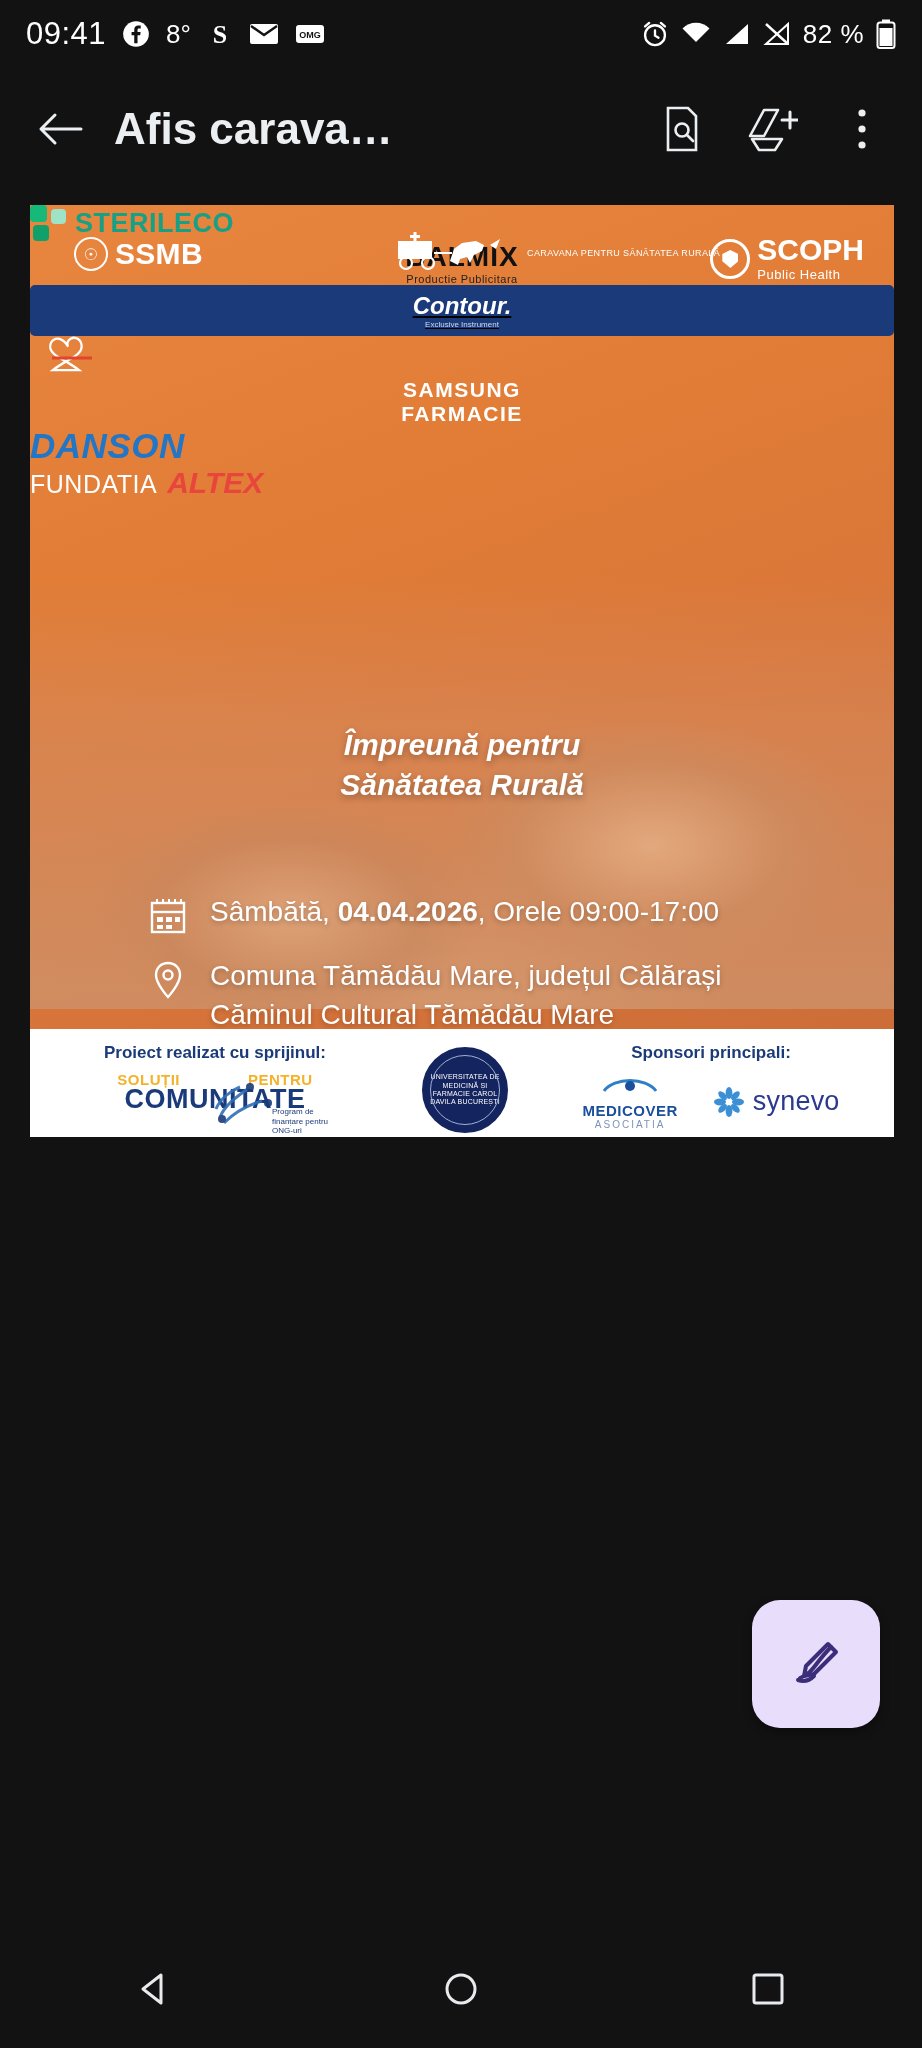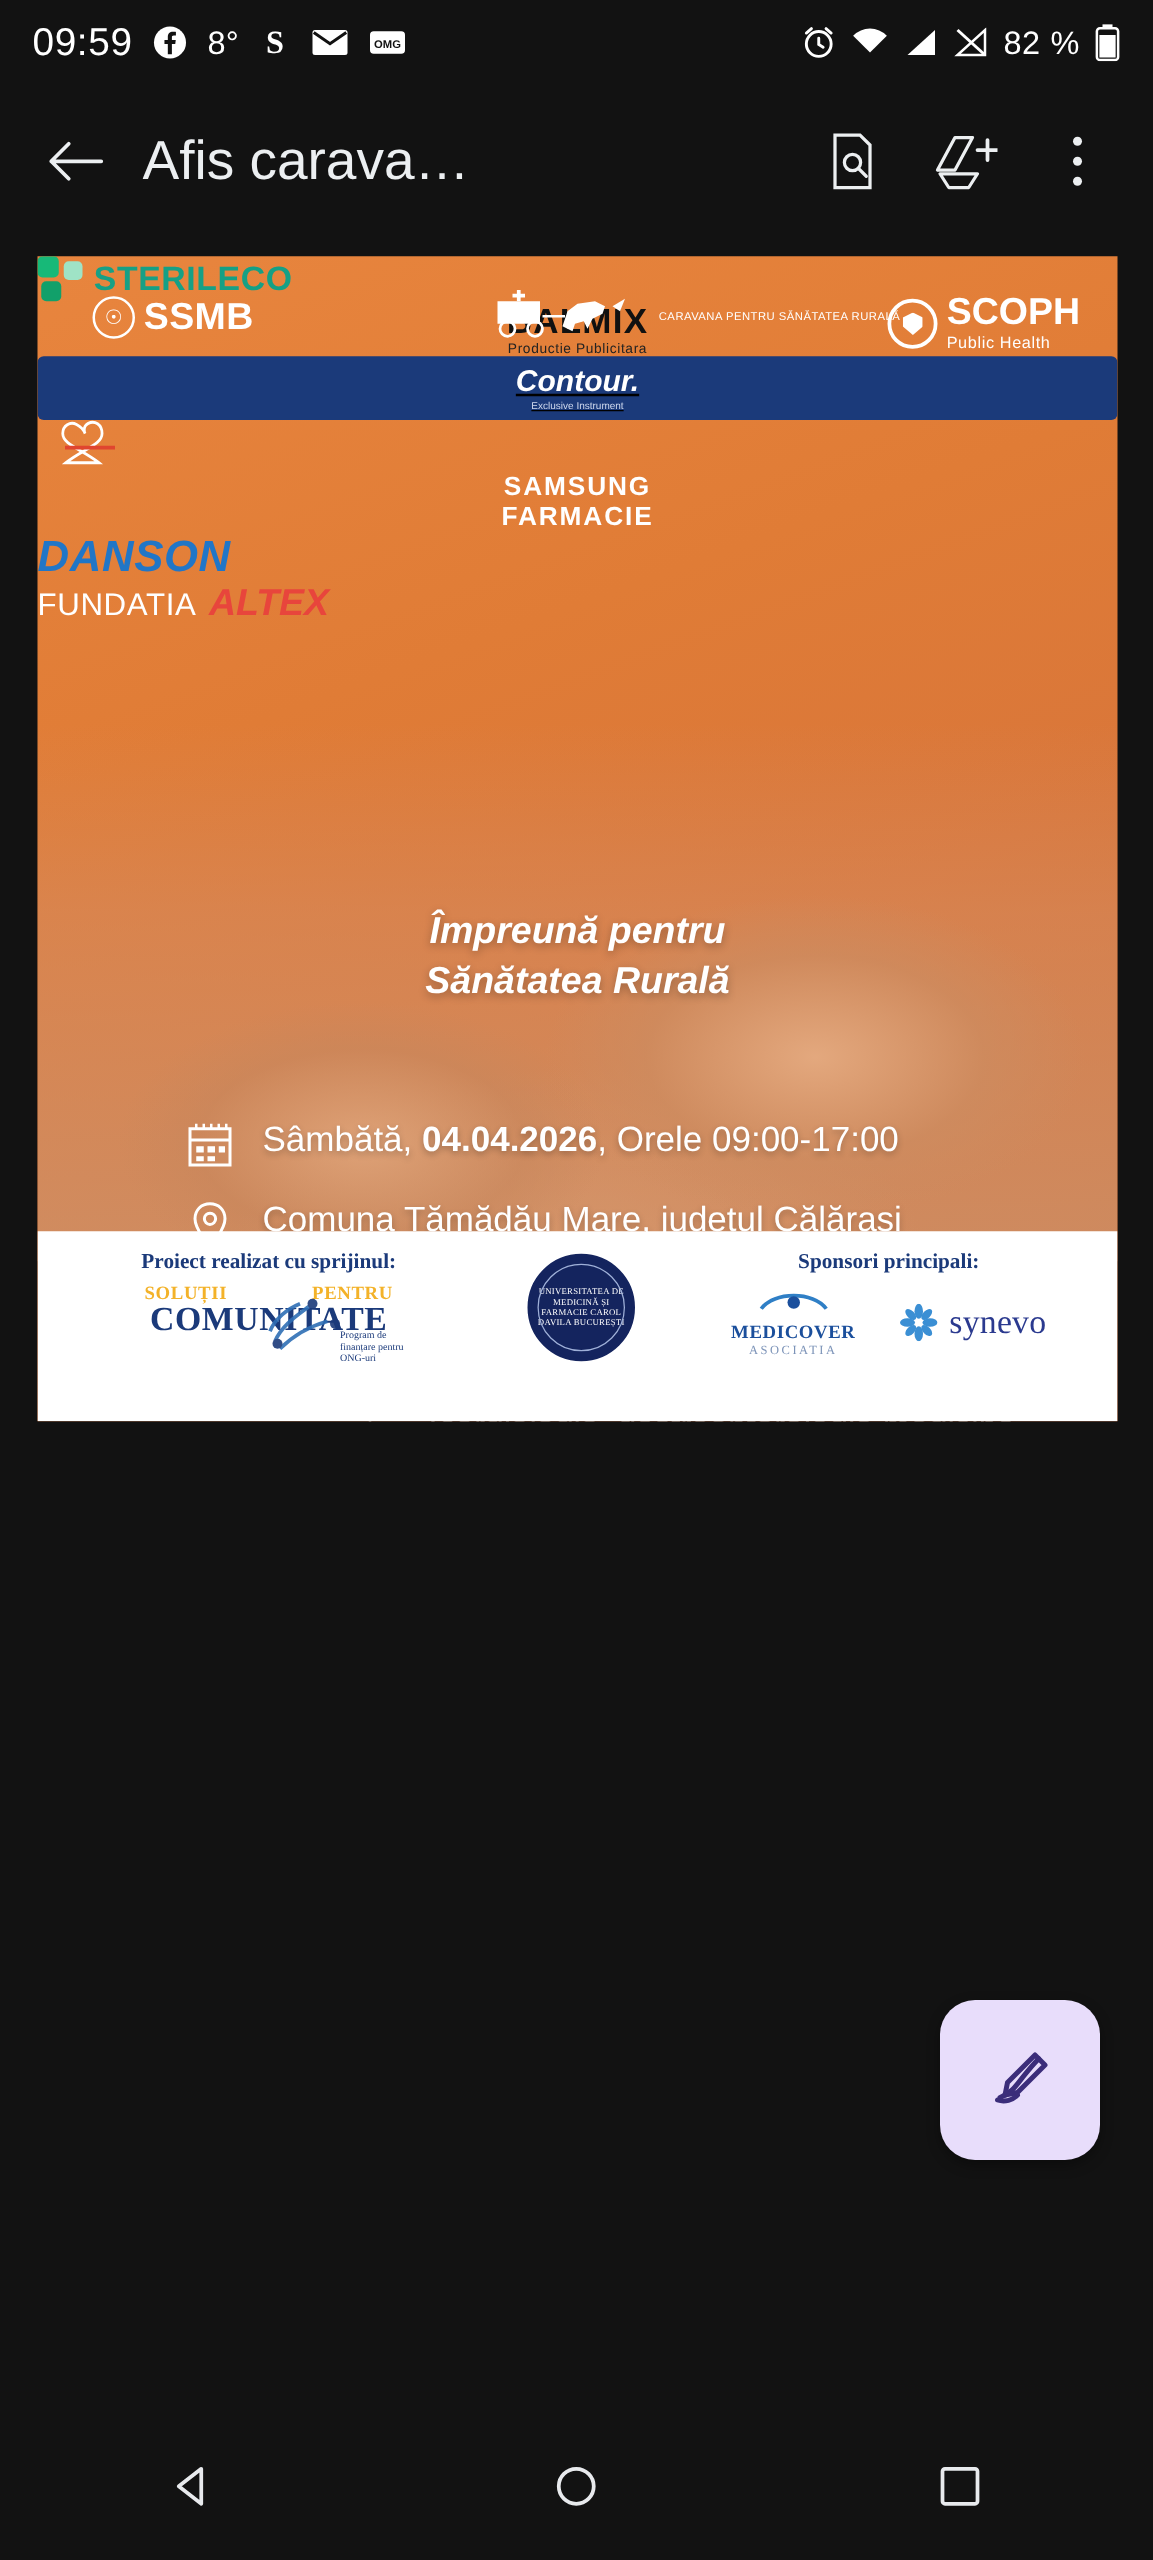--- a/index.html
+++ b/index.html
@@ -24,21 +24,21 @@
   .sb-batt-text { font-size: 26px; letter-spacing: .5px; text-align: right; }
   .ico { display: inline-flex; align-items: center; justify-content: center; }
 
   
   .appbar {
     position: absolute; top: 68px; left: 0; width: 922px; height: 122px;
     display: flex; align-items: center; padding: 0 26px; gap: 6px;
   }
   .back-btn { width: 68px; height: 68px; display: flex; align-items: center; justify-content: center; }
   .app-title {
-    color: #eceff1; font-size: 44px; font-weight: 400;
+    color: #eceff1; font-size: 44px; font-weight: 700;
     margin-left: 14px; white-space: nowrap; overflow: hidden;
     max-width: 430px;
   }
   .appbar-actions { margin-left: auto; display: flex; align-items: center; gap: 34px; padding-right: 6px; }
   .act { width: 56px; height: 56px; display: flex; align-items: center; justify-content: center; }
 
   
   .poster {
     position: absolute; left: 30px; top: 205px;
     width: 864px; height: 932px;
@@ -122,22 +122,22 @@
   
   .offer { position: absolute; left: 88px; top: 880px; width: 700px; display: flex; gap: 26px; }
   .offer-left { width: 160px; text-align: center; color: #fff; padding-top: 68px; }
   .offer-sep { width: 3px; background: #fff; border-radius: 2px; margin: 4px 0; opacity: .95; }
   .offer-list { color: #fff; font-size: 26.5px; font-style: italic; line-height: 1.42; padding-left: 18px; text-shadow: 0 2px 5px rgba(0,0,0,.3); }
   .offer-list .b { font-weight: 800; }
   .offer-list .n { font-weight: 400; }
 
   
   .footer {
-    position: absolute; left: 0; bottom: 0; width: 864px; height: 152px;
-    background: #fff; display: flex; align-items: center; font-family: Liberation Serif, serif;
+    position: absolute; left: 0; bottom: 0; width: 864px; height: 108px;
+    background: #fff; display: flex; align-items: center;
   }
   .f-col { position: absolute; text-align: center; }
   .f-title { color: #1b3a7a; font-size: 17px; font-weight: 700; }
 
   .f-left { left: 50px; top: 14px; width: 270px; }
   .comunitate { margin-top: 8px; position: relative; height: 62px; }
   .comunitate .row1 { display:flex; align-items:center; justify-content:center; gap: 68px; }
   .comunitate .s1 { color:#f3b229; font-size: 15px; font-weight: 800; letter-spacing: .5px; }
   .comunitate .s2 { color:#f3b229; font-size: 15px; font-weight: 800; letter-spacing: .5px; }
   .comunitate .big { color:#1b3a7a; font-size: 27px; font-weight: 800; letter-spacing: .5px; line-height: 1; margin-top: -2px; }
@@ -173,21 +173,21 @@
     position: absolute; left: 0; bottom: 0; width: 922px; height: 118px;
     display: flex; align-items: center; justify-content: space-around;
   }
   .nav-btn { width: 110px; height: 118px; display:flex; align-items:center; justify-content:center; }
 </style>
 </head>
 <body>
 
 <div class="statusbar">
   <div class="sb-left">
-    <span class="sb-time">09:59</span>
+    <span class="sb-time">09:41</span>
     <span class="ico">
       <svg width="28" height="28" viewBox="0 0 24 24">
           <circle cx="12" cy="12" r="11" fill="#fff"></circle>
           <path d="M13.3 20v-7h2.3l.35-2.7H13.3V8.5c0-.78.22-1.3 1.33-1.3h1.42V4.78c-.25-.03-1.1-.1-2.08-.1-2.06 0-3.47 1.26-3.47 3.56V10.3H8.2V13h2.3v7z" fill="#121212"></path>
         </svg>
     </span>
     <span class="sb-temp">8°</span>
     <span class="ico">
       <svg width="26" height="28" viewBox="0 0 24 26">
           <text x="12" y="21" font-family="Liberation Serif, serif" font-size="24" font-weight="700" fill="#fff" text-anchor="middle">S</text>

